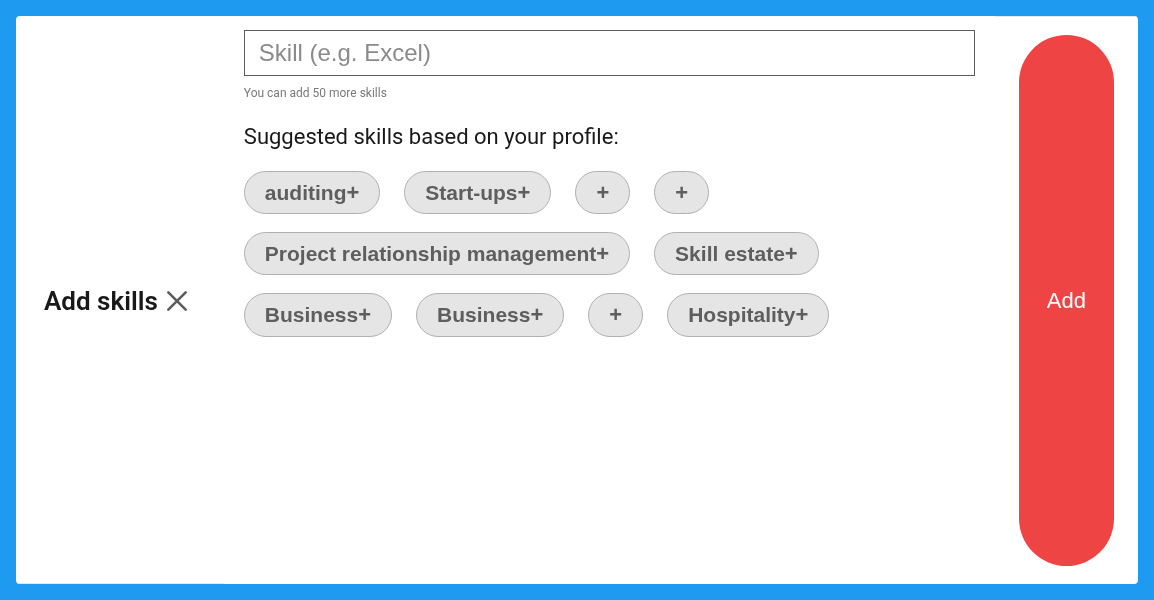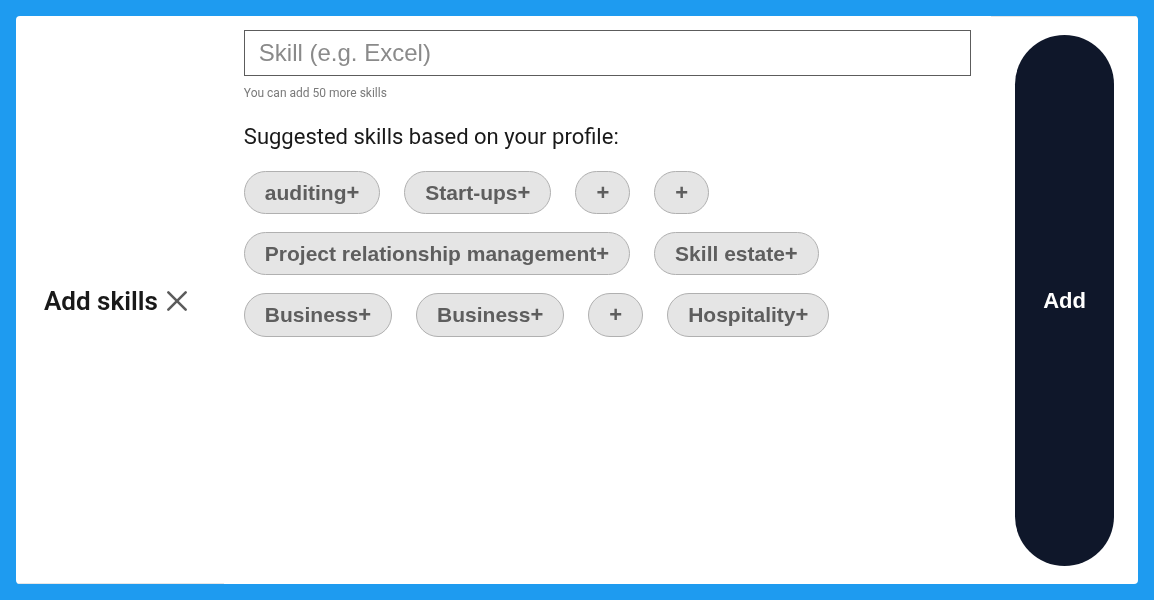--- a/index.html
+++ b/index.html
@@ -103,27 +103,27 @@
       color: #5e5e5e;
       line-height: 1;
     }
     .modal-footer {
       border-top: 1px solid #e6e6e6;
       padding: 18px 24px;
       display: flex;
       justify-content: flex-end;
     }
     .add-button {
-      background: #0f172a;
+      background: #ef4444;
       color: #ffffff;
       border: none;
       border-radius: 999px;
       padding: 12px 28px;
       font-size: 22px;
-      font-weight: 700;
+      font-weight: 400;
       cursor: pointer;
     }
   </style>
 </head>
 <body>
 
 <div class="modal">
   <div class="modal-header">
     <h1 class="modal-title">Add skills</h1>
     <button class="close-btn">

